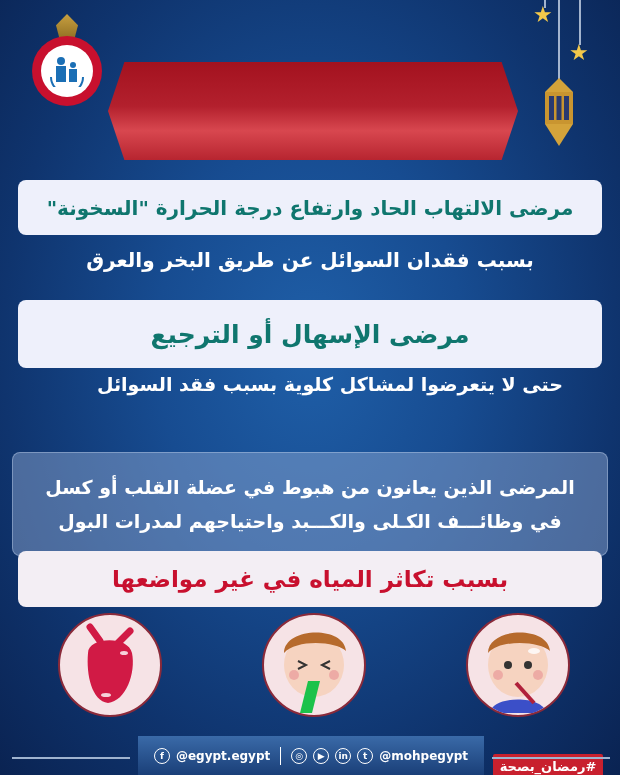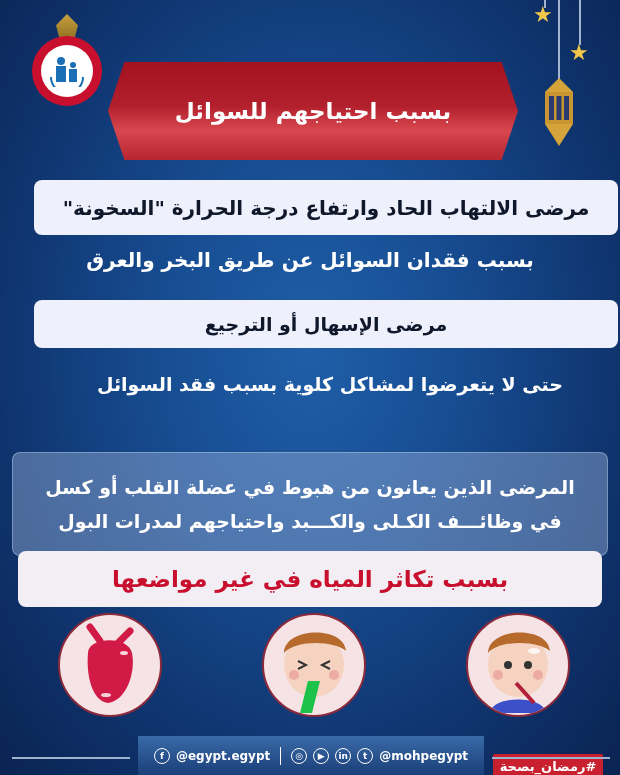--- a/index.html
+++ b/index.html
@@ -33,21 +33,21 @@
     background: linear-gradient(#a3121f 0%, #b3202d 45%, #d8474f 70%, #b72530 100%);
     clip-path: polygon(4% 0, 96% 0, 100% 50%, 96% 100%, 4% 100%, 0 50%);
     display: flex; flex-direction: column; align-items: center; justify-content: center;
     color: #fff; font-weight: bold; font-size: 23px; line-height: 36px; text-align: center;
   }
   .box {
     position: absolute; left: 18px; width: 584px; border-radius: 8px;
     display: flex; align-items: center; justify-content: center; text-align: center;
     font-weight: bold;
   }
-  .box.light { background: #eef0fb; color: #0f172a; margin-left: 16px; }
+  .box.light { background: #eef0fb; color: #0f766e; }
   .box.dark { background: rgba(150,175,215,0.45); color: #fff; border: 1px solid rgba(200,215,240,.4); }
   .box.red-text { background: #f3eef4; color: #c8102e; }
   .plain {
     position: absolute; left: 0; width: 620px; text-align: center; color: #fff; font-weight: bold;
   }
   .circle-icon {
     position: absolute; width: 104px; height: 104px; border-radius: 50%;
     background: #f6e3e6; border: 2px solid #8a2a3a;
     display: flex; align-items: center; justify-content: center; overflow: hidden;
   }
@@ -95,30 +95,29 @@
     <polygon points="16,0 30,14 2,14" fill="#d4a33a"></polygon>
     <rect x="2" y="14" width="28" height="32" fill="#c99530"></rect>
     <rect x="6" y="18" width="5" height="24" fill="#2a3a70"></rect>
     <rect x="13.5" y="18" width="5" height="24" fill="#2a3a70"></rect>
     <rect x="21" y="18" width="5" height="24" fill="#2a3a70"></rect>
     <polygon points="2,46 30,46 16,68" fill="#d4a33a"></polygon>
   </svg>
 </div>
 
 <div class="title-banner">
-  <div>بسبب احتياجهم للسوائل</div>
 </div>
 
 <div class="box light" style="top:180px; height:55px; font-size:20px;">
   <span>مرضى الالتهاب الحاد وارتفاع درجة الحرارة "السخونة"</span>
 </div>
 <div class="plain" style="top:248px; font-size:20px;">
   <span>بسبب فقدان السوائل عن طريق البخر والعرق</span>
 </div>
-<div class="box light" style="top:300px; height:48px; font-size:19px;text-align:center;">
+<div class="box light" style="top:300px; height:68px; font-size:25px;text-align:center;">
   <span>مرضى الإسهال أو الترجيع</span>
 </div>
 <div class="plain" style="top:368px; font-size:19px; line-height:32px;padding-left:40px;">
   <div>حتى لا يتعرضوا لمشاكل كلوية بسبب فقد السوائل</div>
 </div>
 <div class="box dark" style="top:452px; height:104px; font-size:19px; line-height:34px; flex-direction:column; left:12px; width:596px;">
   <div>المرضى الذين يعانون من هبوط في عضلة القلب أو كسل</div>
   <div>في وظائـــف الكـلى والكـــبد واحتياجهم لمدرات البول</div>
 </div>
 <div class="box red-text" style="top:551px; height:56px; font-size:23px;">

